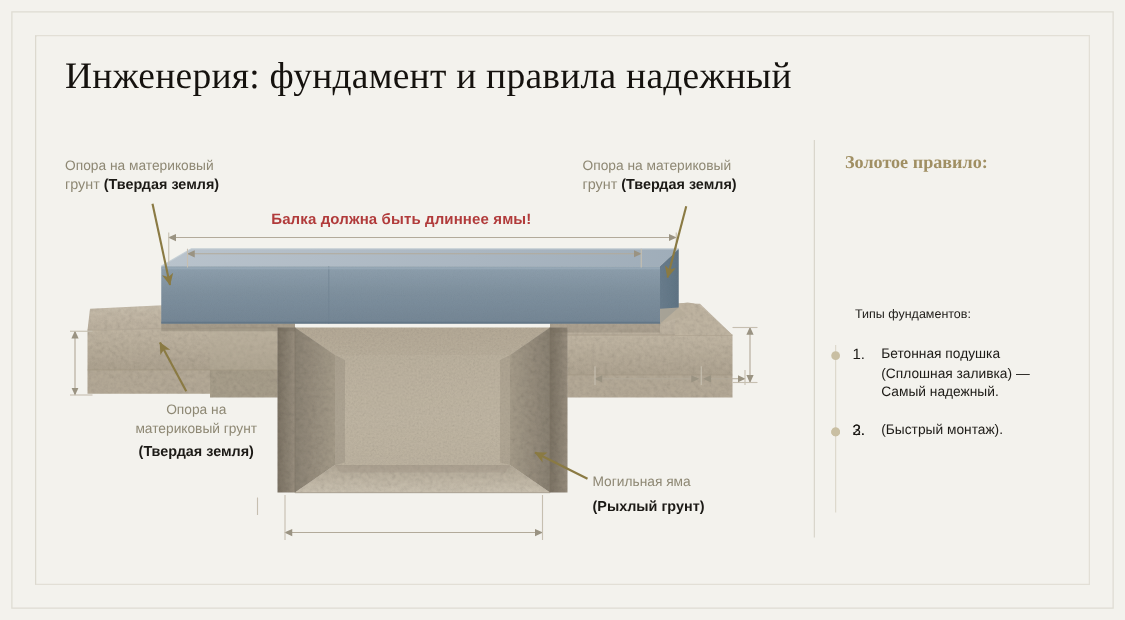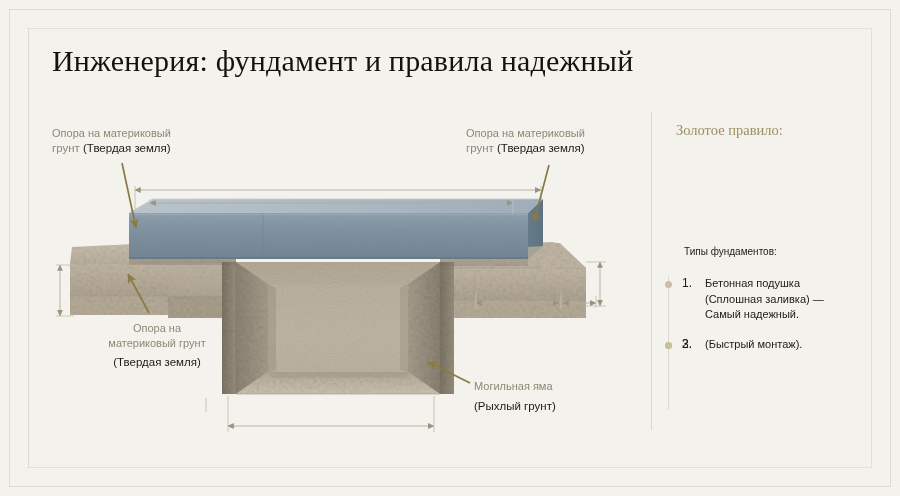--- a/index.html
+++ b/index.html
@@ -43,21 +43,21 @@
   .v-divider {
     position: absolute; left: 651px; top: 112px;
     width: 1px; height: 318px;
     background: #d9d6cc;
   }
 
   
   .anno { position: absolute; line-height: 1.32; }
   .anno .l1 { font-size: 11px; color: #8e8874; }
   .anno .l2 { font-size: 11.5px; color: #8e8874; }
-  .anno b  { font-size: 11.5px; color: #1c1a16; font-weight: 400; margin-top: 12px; }
+  .anno b  { font-size: 11.5px; color: #1c1a16; font-weight: 700; margin-top: 12px; }
 
   .anno-tl { left: 52px;  top: 126px; width: 210px; }
   .anno-tr { left: 466px; top: 126px; width: 200px; }
   .anno-bl { left: 62px;  top: 321px; width: 190px; text-align: center; }
   .anno-pit{ left: 474px; top: 379px; width: 190px; }
 
   .warn {
     position: absolute; left: 217px; top: 168px;
     font-size: 12px; font-weight: 700; color: #b13b3b;
     letter-spacing: .1px; white-space: nowrap;
@@ -65,21 +65,21 @@
 
   
   .diagram { position: absolute; left: 0; top: 0; width: 660px; height: 496px; }
 
   
   .gold-rule {
     position: absolute; left: 676px; top: 122px; width: 200px;
   }
   .gold-rule .gr-head {
     font-family: "Liberation Serif", serif;
-    font-size: 14.5px; font-weight: 400; color: #a08f63;
+    font-size: 14.5px; font-weight: 700; color: #a08f63;
     margin-bottom: 1px;
   }
   .gold-rule .gr-body {
     font-family: "Liberation Serif", serif;
     font-size: 15.5px; color: #15120e; line-height: 1.33;
   }
   .gold-rule .gr-body b { font-weight: 700; }
 
   .types-head {
     position: absolute; left: 684px; top: 246px;
@@ -309,20 +309,21 @@
     </g>
 
     <g stroke="#8a7a43" stroke-width="1.7" fill="none">
       <path d="M122,163 L136,228" marker-end="url(#calloutArrow)"></path>
       <path d="M549,165 L534,222" marker-end="url(#calloutArrow)"></path>
       <path d="M149,313 L128,274" marker-end="url(#calloutArrow)"></path>
       <path d="M470,383 L428,362" marker-end="url(#calloutArrow)"></path>
     </g>
   </svg>
 
+  <div class="warn">Балка должна быть длиннее ямы!</div>
 
   <div class="anno anno-tl">
     <div class="l1">Опора на материковый</div>
     <div class="l2"><span>грунт </span><b>(Твердая земля)</b></div>
   </div>
 
   <div class="anno anno-tr">
     <div class="l1">Опора на материковый</div>
     <div class="l2"><span>грунт </span><b>(Твердая земля)</b></div>
   </div>

